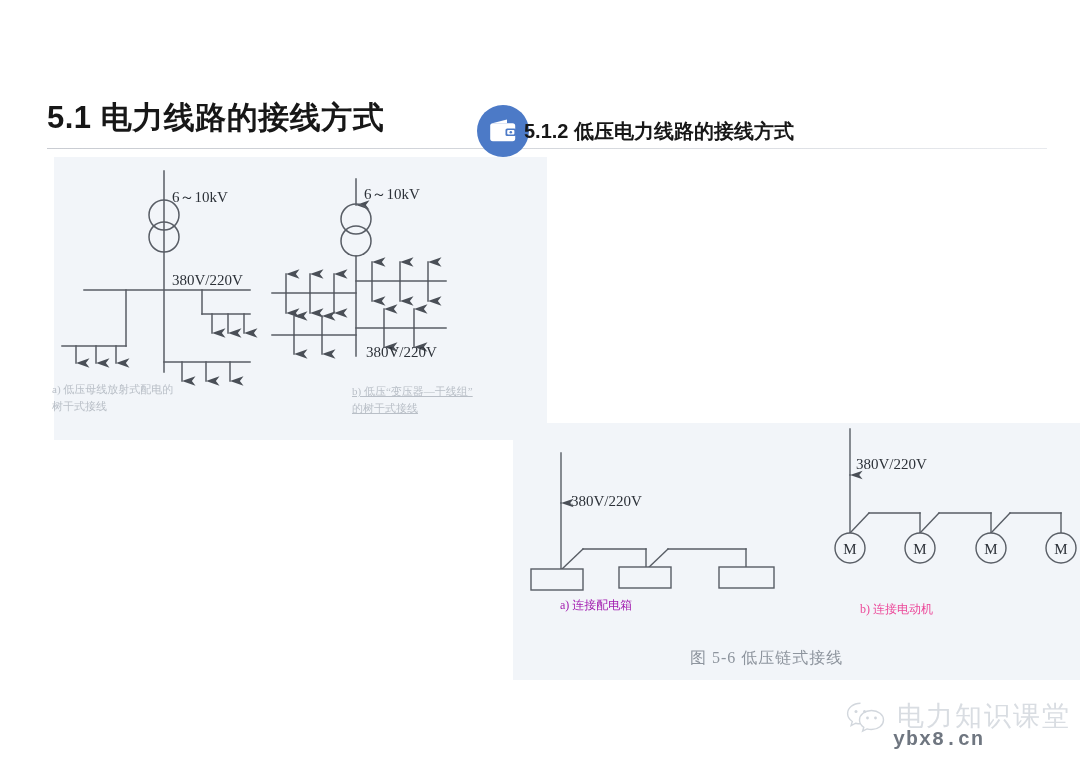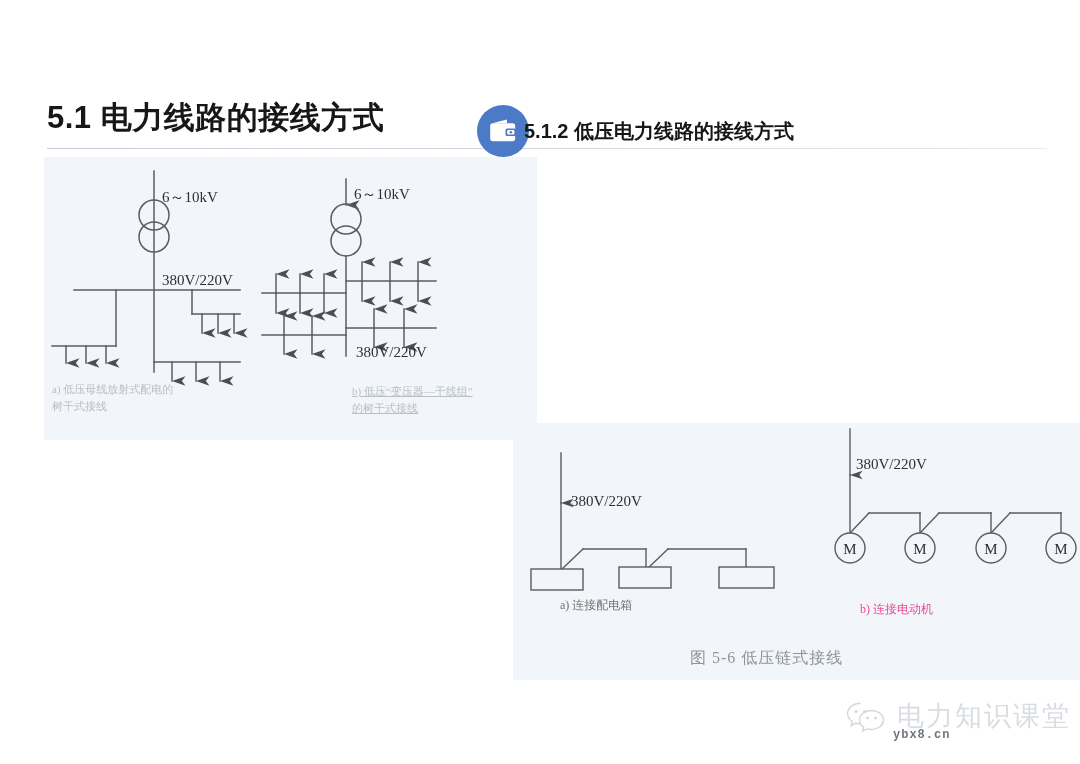--- a/index.html
+++ b/index.html
@@ -64,21 +64,21 @@
     white-space: nowrap;
   }
 
   
   .figure-panel {
     position: absolute;
     background: #f2f5f9;
     overflow: hidden;
   }
   #figure-panel-top {
-    left: 44px;
+    left: 54px;
     top: 157px;
     width: 493px;
     height: 283px;
   }
   #figure-panel-bottom {
     left: 513px;
     top: 423px;
     width: 567px;
     height: 257px;
   }
@@ -89,21 +89,21 @@
     font-family: "Liberation Serif", serif;
     font-size: 11px;
     color: #b9bfc7;
     line-height: 1.55;
     white-space: pre-line;
   }
   #caption-a-top { left: 52px; top: 381px; width: 190px; }
   #caption-b-top { left: 352px; top: 383px; width: 185px; text-decoration: underline; }
   #caption-a-bottom {
     left: 560px; top: 596px; width: 200px;
-    font-size: 12px; color: #737373;
+    font-size: 12px; color: #a21caf;
   }
   #caption-b-bottom {
     left: 860px; top: 600px; width: 180px;
     font-size: 12px; color: #ec4899;
   }
   #figure-number {
     position: absolute;
     left: 690px;
     top: 648px;
     font-family: "Liberation Serif", serif;
@@ -133,21 +133,21 @@
     color: #d9dde2;
     letter-spacing: 2px;
     white-space: nowrap;
     margin-left: 12px;
   }
   #watermark-url {
     position: absolute;
     left: 48px;
     top: 30px;
     font-family: "Liberation Mono", monospace;
-    font-size: 12px;
+    font-size: 20px;
     font-weight: bold;
     color: #6f7680;
     letter-spacing: 1px;
     white-space: nowrap;
   }
 </style>
 </head>
 <body>
 
 <div id="header-area">

